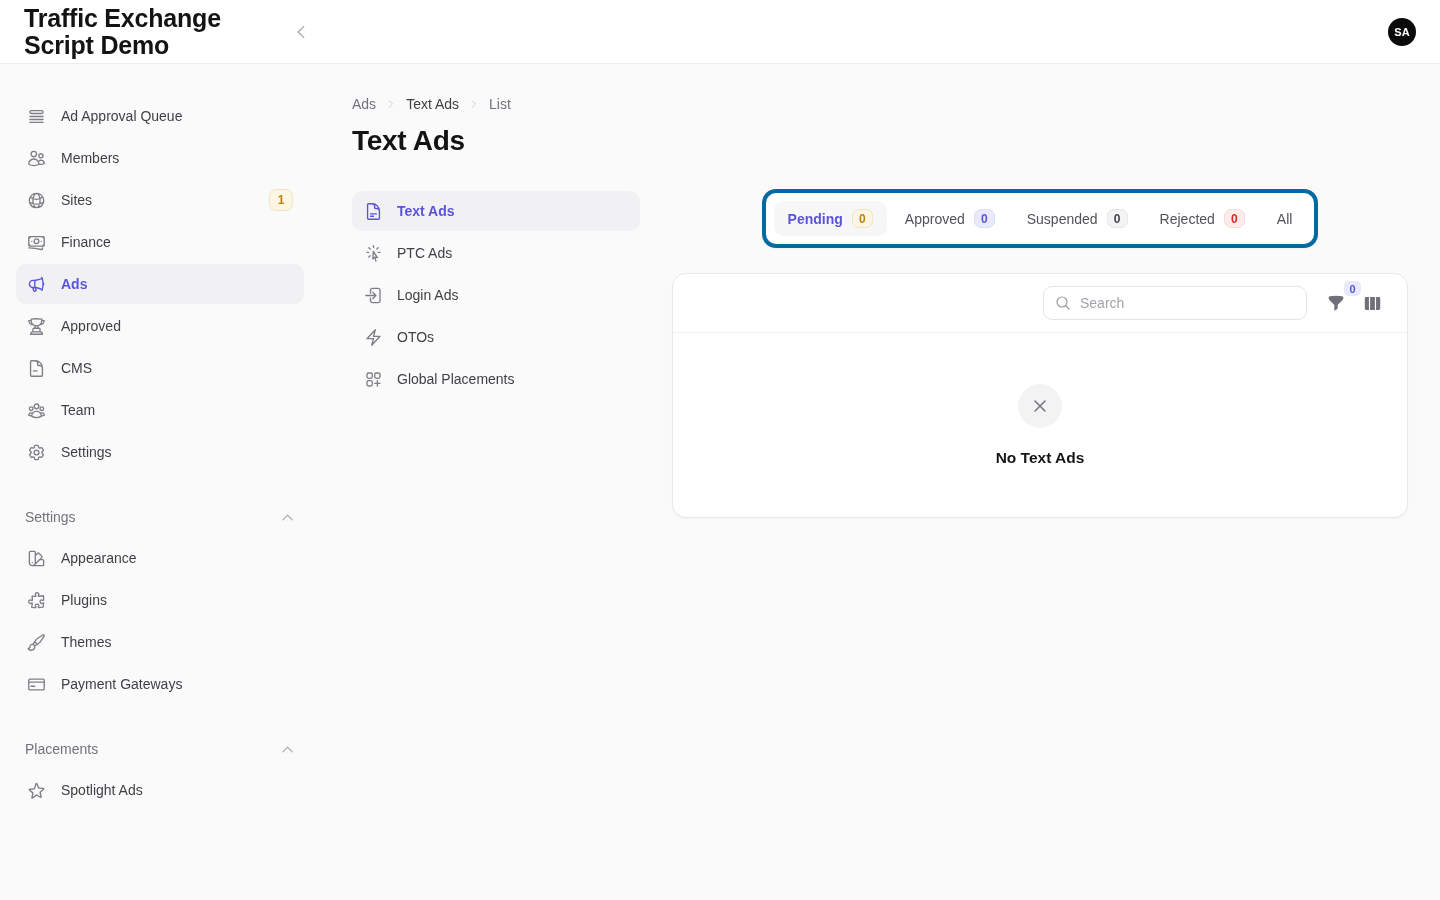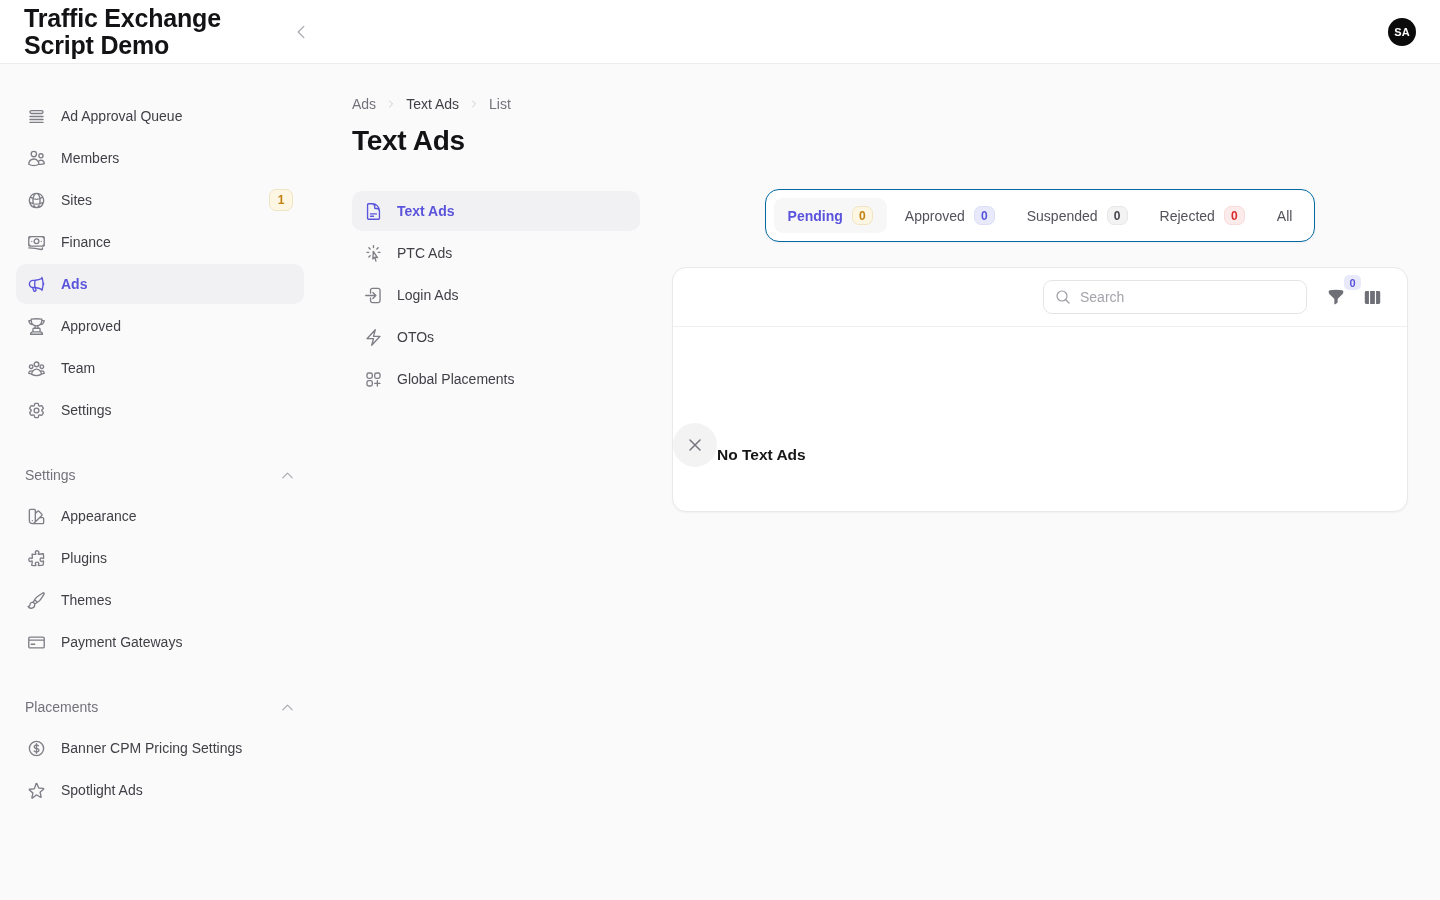--- a/index.html
+++ b/index.html
@@ -70,21 +70,21 @@
 
   
   .submenu { width: 288px; flex: none; }
   .submenu .nav-item { padding: 0 12px; }
   .submenu .nav-item .icon { margin-right: 14px; }
 
   
   .right-col { flex: 1; margin-left: 32px; min-width: 0; }
   .tabs-row { display: flex; justify-content: center; }
   .tabs {
-    background: #FFFFFF; border: 1px solid #0369a1; border-radius: 14px; padding: 8px;
+    background: #FFFFFF; border: 4px solid #0369a1; border-radius: 14px; padding: 8px;
     display: flex; align-items: center; gap: 4px; box-shadow: 0 1px 2px rgba(0,0,0,0.04);
   }
   .tab {
     display: flex; align-items: center; gap: 9px; height: 35px; padding: 0 14px;
     border-radius: 9px; font-size: 14px; font-weight: 500; color: #52525B;
   }
   .tab.active { background: #F7F7F8; color: var(--accent, #5A53DC); font-weight: 600; }
   .tab-badge {
     min-width: 21px; height: 19px; padding: 0 5px; border-radius: 7px; border: 1px solid transparent;
     font-size: 12px; font-weight: 600; display: flex; align-items: center; justify-content: center;
@@ -115,21 +115,21 @@
   .filter-wrap svg { width: 100%; height: 100%; }
   .filter-badge {
     position: absolute; top: -13px; right: -16px; min-width: 17px; height: 15px; padding: 0 4px;
     background: var(--badge-indigo-bg, #E8EAFB); color: var(--accent, #5A53DC);
     font-size: 11px; font-weight: 600; border-radius: 5px;
     display: flex; align-items: center; justify-content: center;
   }
   .columns-btn { margin-left: 18px; width: 19px; height: 19px; color: #6F6F78; cursor: pointer; }
   .columns-btn svg { width: 100%; height: 100%; }
 
-  .panel-body { height: 184px; display: flex; flex-direction: row; align-items: center; padding-top: 51px; }
+  .panel-body { height: 184px; display: flex; flex-direction: column; align-items: center; padding-top: 51px; }
   .empty-circle {
     width: 44px; height: 44px; border-radius: 50%; background: #F3F3F4; color: #75757E;
     display: flex; align-items: center; justify-content: center;
   }
   .empty-circle svg { width: 20px; height: 20px; }
   .empty-msg { margin-top: 21px; font-size: 15.5px; font-weight: 700; color: #161618; }
 </style>
 </head>
 <body>
 
@@ -197,20 +197,29 @@
 
     <div class="nav-item">
       <span class="icon">
           <svg viewBox="0 0 24 24" fill="none" stroke="currentColor" stroke-width="1.7" stroke-linecap="round" stroke-linejoin="round">
             <path d="M16.5 18.75h-9m9 0a3 3 0 0 1 3 3h-15a3 3 0 0 1 3-3m9 0v-3.375c0-.621-.503-1.125-1.125-1.125h-.871M7.5 18.75v-3.375c0-.621.504-1.125 1.125-1.125h.872m5.007 0H9.497m5.007 0a7.454 7.454 0 0 1-.982-3.172M9.497 14.25a7.454 7.454 0 0 0 .981-3.172M5.25 4.236c-.982.143-1.954.317-2.916.52A6.003 6.003 0 0 0 7.73 9.728M5.25 4.236V4.5c0 2.108.966 3.99 2.48 5.228M5.25 4.236V2.721C7.456 2.41 9.71 2.25 12 2.25c2.291 0 4.545.16 6.75.47v1.516M7.73 9.728a6.726 6.726 0 0 0 2.748 1.35m8.272-6.842V4.5c0 2.108-.966 3.99-2.48 5.228m2.48-5.492a46.32 46.32 0 0 1 2.916.52 6.003 6.003 0 0 1-5.395 4.972m0 0a6.726 6.726 0 0 1-2.749 1.35m0 0a6.772 6.772 0 0 1-3.044 0"></path>
           </svg>
         </span>
       <span class="label">Approved</span>
     </div>
 
+    <div class="nav-item">
+      <span class="icon">
+          <svg viewBox="0 0 24 24" fill="none" stroke="currentColor" stroke-width="1.7" stroke-linecap="round" stroke-linejoin="round">
+            <path d="M19.5 14.25v-2.625a3.375 3.375 0 0 0-3.375-3.375h-1.5A1.125 1.125 0 0 1 13.5 7.125v-1.5a3.375 3.375 0 0 0-3.375-3.375H8.25m2.25 0H5.625c-.621 0-1.125.504-1.125 1.125v17.25c0 .621.504 1.125 1.125 1.125h12.75c.621 0 1.125-.504 1.125-1.125V11.25a9 9 0 0 0-9-9Z"></path>
+            <path d="M8.25 15h4.5"></path>
+          </svg>
+        </span>
+      <span class="label">CMS</span>
+    </div>
 
     <div class="nav-item">
       <span class="icon">
           <svg viewBox="0 0 24 24" fill="none" stroke="currentColor" stroke-width="1.7" stroke-linecap="round" stroke-linejoin="round">
             <path d="M18 18.72a9.094 9.094 0 0 0 3.741-.479 3 3 0 0 0-4.682-2.72m.94 3.198.001.031c0 .225-.012.447-.037.666A11.944 11.944 0 0 1 12 21c-2.17 0-4.207-.576-5.963-1.584A6.062 6.062 0 0 1 6 18.719m12 0a5.971 5.971 0 0 0-.941-3.197m0 0A5.995 5.995 0 0 0 12 12.75a5.995 5.995 0 0 0-5.058 2.772m0 0a3 3 0 0 0-4.681 2.72 8.986 8.986 0 0 0 3.74.477m.94-3.197a5.971 5.971 0 0 0-.94 3.197M15 6.75a3 3 0 1 1-6 0 3 3 0 0 1 6 0Zm6 3a2.25 2.25 0 1 1-4.5 0 2.25 2.25 0 0 1 4.5 0Zm-13.5 0a2.25 2.25 0 1 1-4.5 0 2.25 2.25 0 0 1 4.5 0Z"></path>
           </svg>
         </span>
       <span class="label">Team</span>
     </div>
 
@@ -271,28 +280,20 @@
 
     <div class="section-header">
       <span>Placements</span>
       <span class="chev">
           <svg viewBox="0 0 24 24" fill="none" stroke="currentColor" stroke-width="1.9" stroke-linecap="round" stroke-linejoin="round">
             <path d="m4.5 15.75 7.5-7.5 7.5 7.5"></path>
           </svg>
         </span>
     </div>
 
-    <div class="nav-item">
-      <span class="icon">
-          <svg viewBox="0 0 24 24" fill="none" stroke="currentColor" stroke-width="1.7" stroke-linecap="round" stroke-linejoin="round">
-            <path d="M12 6v12m-3-2.818.879.659c1.171.879 3.07.879 4.242 0 1.172-.879 1.172-2.303 0-3.182C13.536 12.219 12.768 12 12 12c-.725 0-1.45-.22-2.003-.659-1.106-.879-1.106-2.303 0-3.182s2.9-.879 4.006 0l.415.33M21 12a9 9 0 1 1-18 0 9 9 0 0 1 18 0Z"></path>
-          </svg>
-        </span>
-      <span class="label">Banner CPM Pricing Settings</span>
-    </div>
 
     <div class="nav-item">
       <span class="icon">
           <svg viewBox="0 0 24 24" fill="none" stroke="currentColor" stroke-width="1.7" stroke-linecap="round" stroke-linejoin="round">
             <path d="M11.48 3.499a.562.562 0 0 1 1.04 0l2.125 5.111a.563.563 0 0 0 .475.345l5.518.442c.499.04.701.663.321.988l-4.204 3.602a.563.563 0 0 0-.182.557l1.285 5.385a.562.562 0 0 1-.84.61l-4.725-2.885a.562.562 0 0 0-.586 0L6.982 21.54a.562.562 0 0 1-.84-.61l1.285-5.386a.562.562 0 0 0-.182-.557l-4.204-3.602a.562.562 0 0 1 .321-.988l5.518-.442a.563.563 0 0 0 .475-.345L11.48 3.5Z"></path>
           </svg>
         </span>
       <span class="label">Spotlight Ads</span>
     </div>
 

